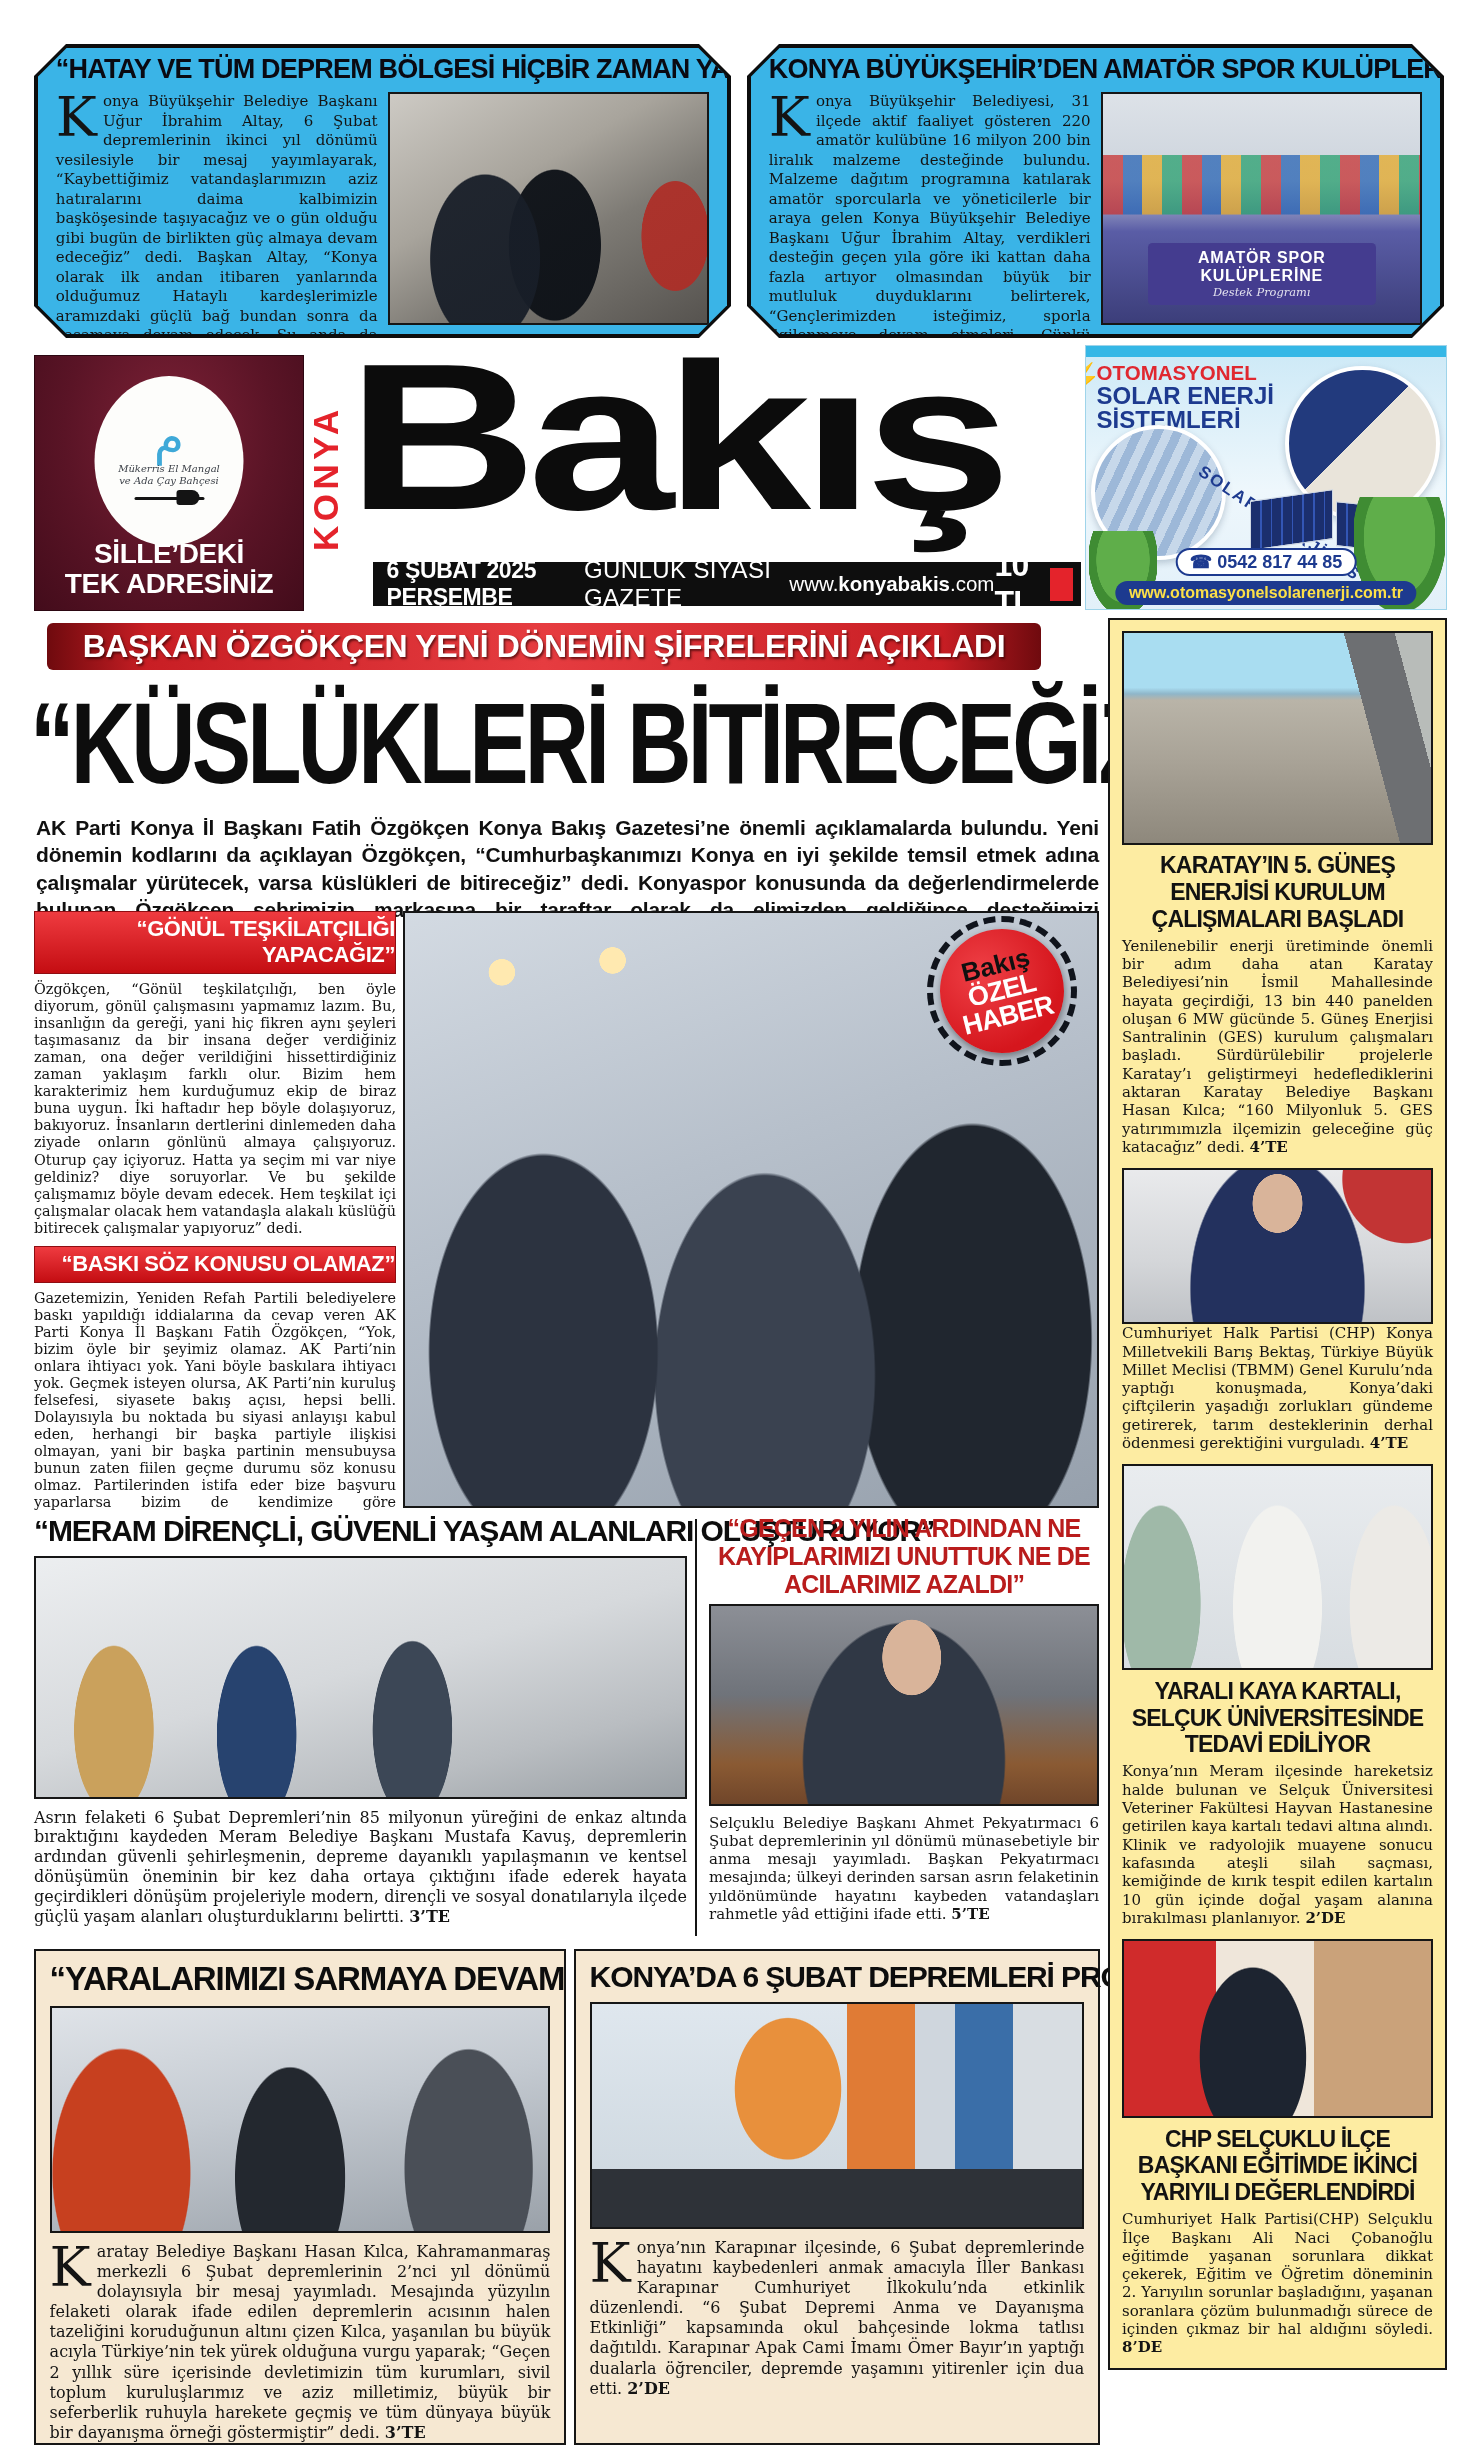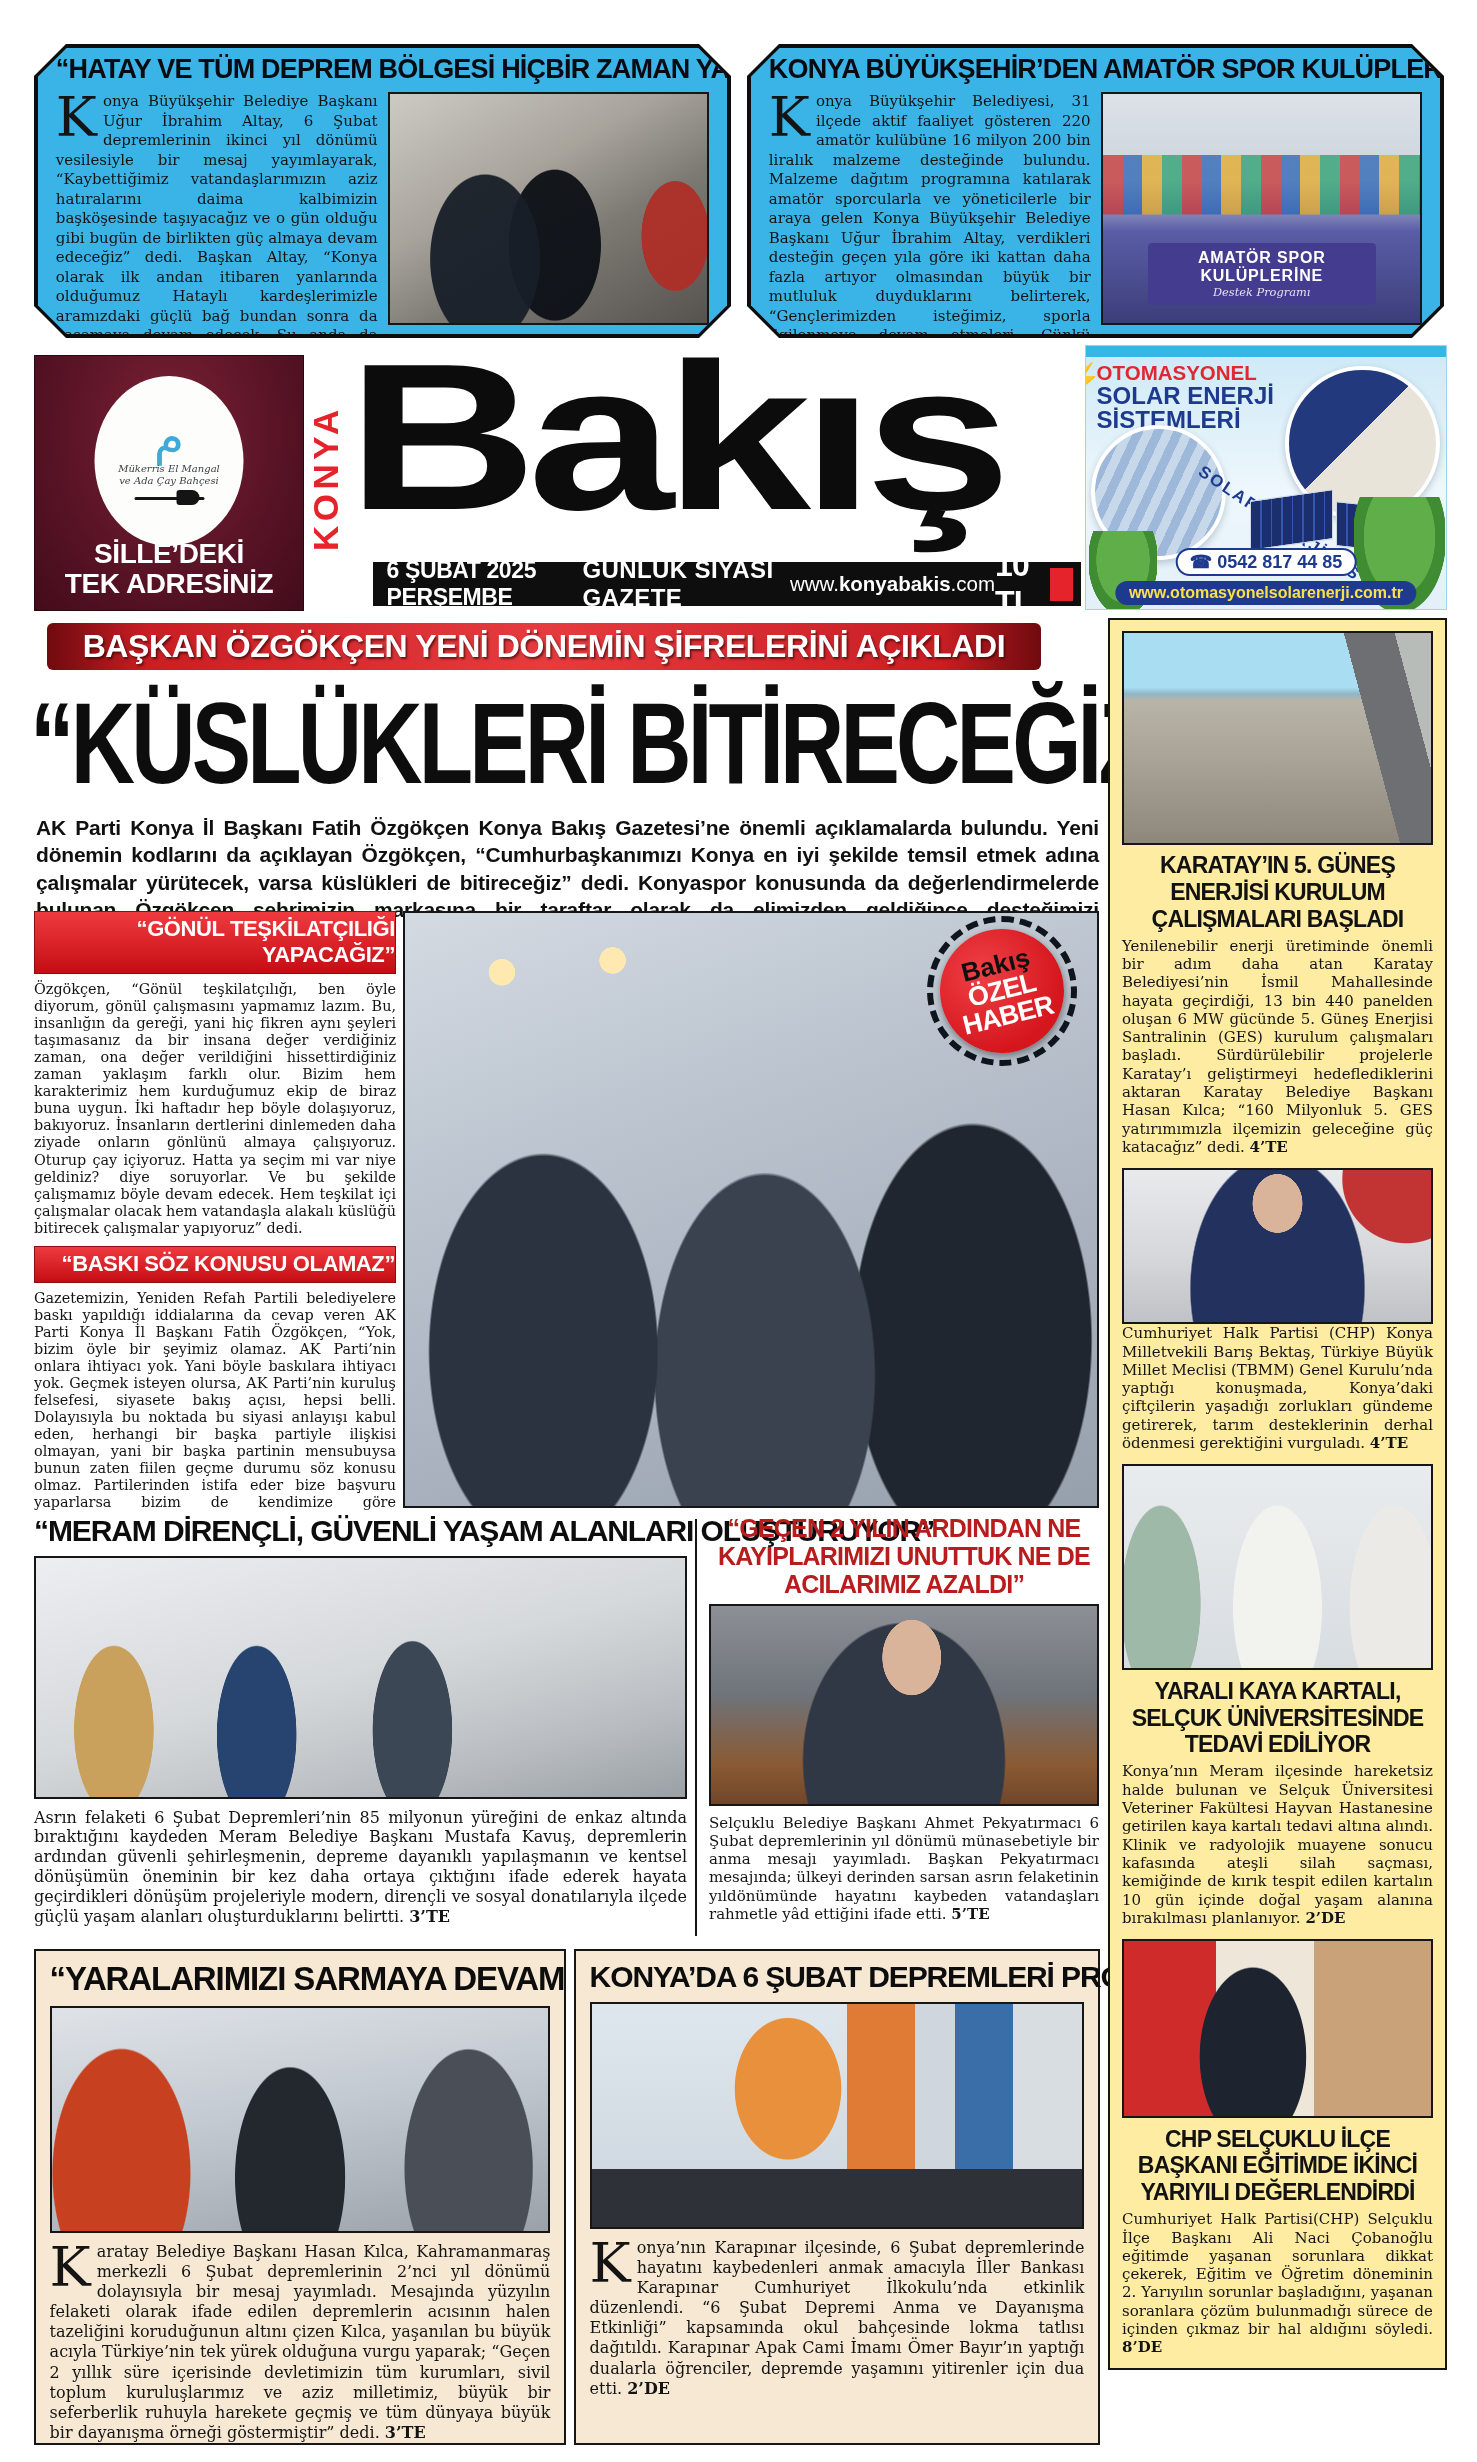--- a/index.html
+++ b/index.html
@@ -94,21 +94,21 @@
   .sille-text{position:absolute;left:0;right:0;bottom:10.6px;text-align:center;color:#fff;
      font-family:"Liberation Sans",sans-serif;font-weight:700;font-size:28px;line-height:1.08;letter-spacing:-0.4px;}
 
   .brand-konya{left:306px;top:393px;width:39px;height:170px;writing-mode:vertical-rl;transform:rotate(180deg);
      color:#e4232b;font-family:"Liberation Sans",sans-serif;font-weight:700;font-size:35px;letter-spacing:4.5px;text-align:center;}
   .brand-bakis{left:347px;top:332px;font-family:"Liberation Sans",sans-serif;font-weight:700;font-size:209px;
      line-height:1;letter-spacing:-7.6px;color:#0c0c0c;transform:scaleX(1.26);transform-origin:left top;white-space:nowrap;}
   .date-bar{left:373px;top:562px;width:708px;height:44px;background:#0e0e0e;color:#fff;display:flex;align-items:center;
      justify-content:space-between;padding:0 7.6px 0 13.6px;}
   .db-date{font-family:"Liberation Sans",sans-serif;font-weight:700;font-size:23px;letter-spacing:-0.4px;}
-  .db-type{font-family:"Liberation Sans",sans-serif;font-weight:700;font-size:24px;letter-spacing:0.4px;}
+  .db-type{font-family:"Liberation Sans",sans-serif;font-weight:400;font-size:24px;letter-spacing:0.4px;}
   .db-site{font-family:"Liberation Sans",sans-serif;font-weight:400;font-size:20.5px;}
   .db-site b{font-weight:700;}
   .db-price{font-family:"Liberation Sans",sans-serif;font-weight:700;font-size:32px;letter-spacing:-0.8px;}
   .db-square{width:33px;height:33px;background:#e4232b;}
 
   .ad-solar{left:1085px;top:345px;width:362px;height:265px;border:0.8px solid #9fd4ea;overflow:hidden;
      background:linear-gradient(180deg,#35b7e6 0,#35b7e6 10.6px,#cfeaf7 11.4px,#eef7fc 55%,#e2f0f9 100%);}
   .solar-logo{position:absolute;left:10.6px;top:16.7px;line-height:1.02;}
   .solar-logo .r{color:#e02830;font-family:"Liberation Sans",sans-serif;font-weight:700;font-size:20.5px;}
   .solar-logo .b{color:#1d3a8f;font-family:"Liberation Sans",sans-serif;font-weight:700;font-size:24px;}

